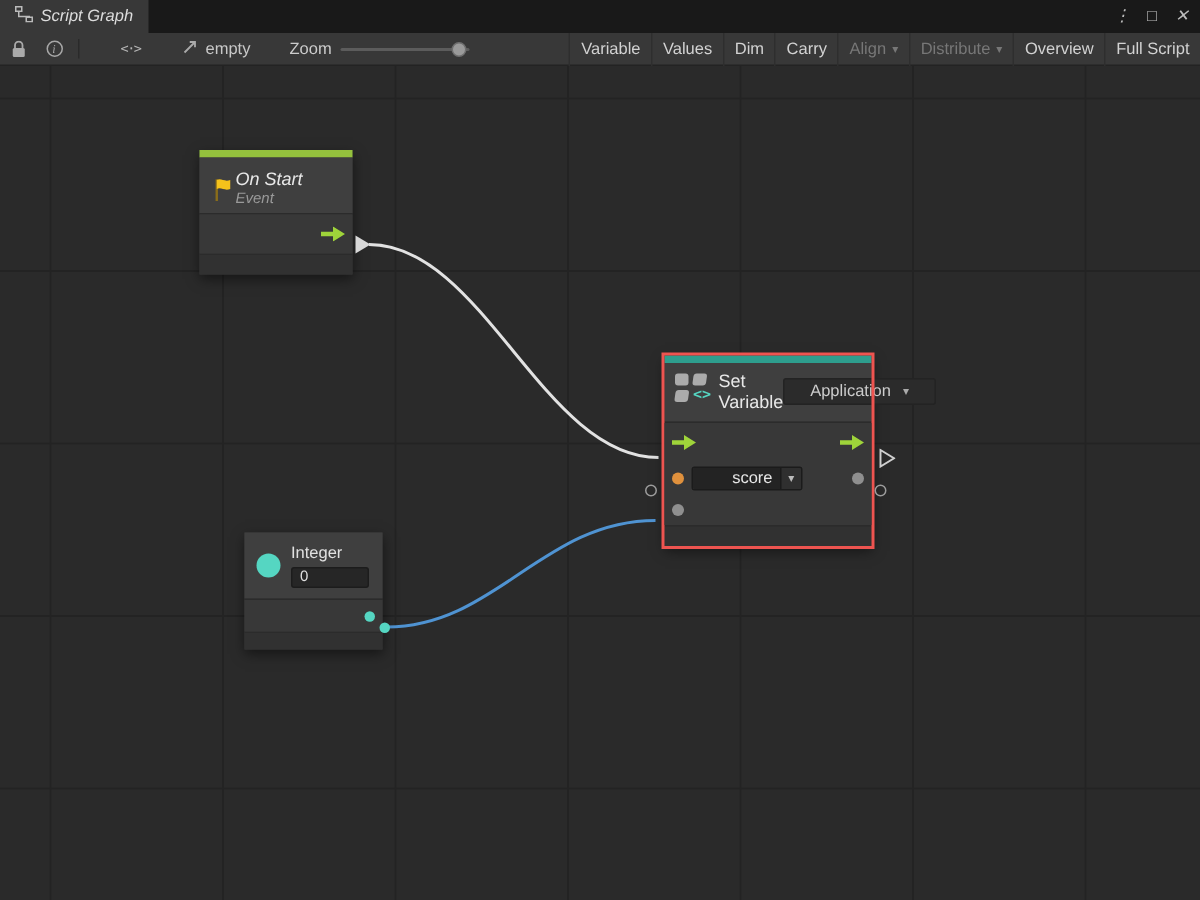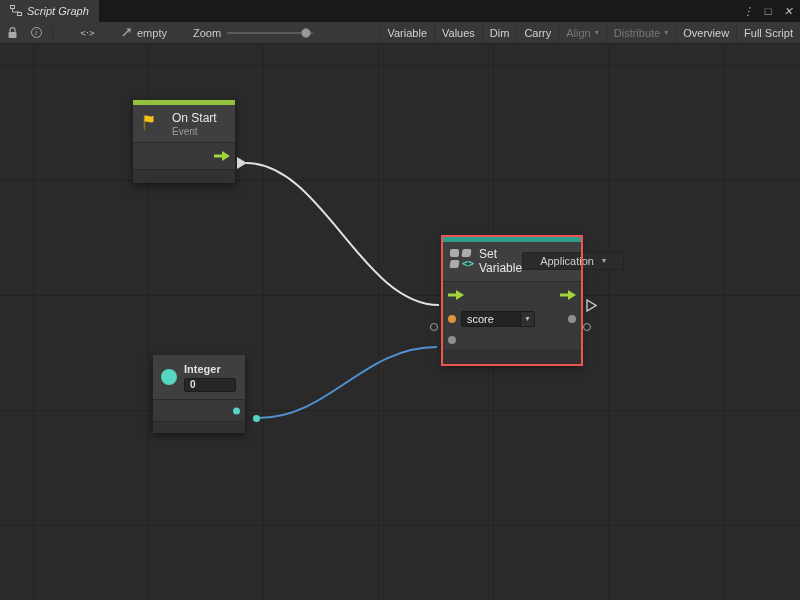--- a/index.html
+++ b/index.html
@@ -74,21 +74,21 @@
   .node-footer { background:#313131; border-top:1px solid #2b2b2b; }
   .dot { width:8px; height:8px; border-radius:50%; position:absolute; top:50%; transform:translateY(-50%); }
   .dot.small { width:7px; height:7px; }
   .dot.gray { background:#8f8f8f; }
   .dot.orange { background:var(--value-port-orange,#e0913d); }
   .dot.teal { background:var(--value-port-teal,#55d6c2); }
   .flow-port { position:absolute; top:50%; transform:translateY(-50%); width:16px; height:10px; }
 
   
   #node-on-start { left:133px; top:56px; width:102px; }
-  #node-on-start .node-header { display:flex; align-items:center; gap:15px; padding:4px 8px; height:37px; }
+  #node-on-start .node-header { display:flex; align-items:flex-end; gap:0; padding:4px 8px; height:37px;font-style:italic; }
   .onstart-title { font-size:12px; color:#e8e8e8; }
   .onstart-sub { font-size:10px; color:#9a9a9a; margin-top:1px; }
   #node-on-start .port-row { height:26px; }
   #node-on-start .node-footer { height:14px; }
 
   
   .tri-solid {
     position:absolute; left:237px; top:113px; width:0; height:0;
     border-left:10px solid #d8d8d8; border-top:6px solid transparent; border-bottom:6px solid transparent;
   }
@@ -102,40 +102,40 @@
   .sv-brackets { color:var(--value-port-teal,#55d6c2); font-weight:bold; font-size:10px; line-height:8px; font-family:"DejaVu Sans Mono",monospace; }
   .sv-head-col { display:flex; flex-direction:row; }
   .sv-title { font-size:12px; color:#e8e8e8; }
   .sv-dropdown {
     margin-top:5px; align-self:flex-start; display:inline-flex; align-items:center; gap:8px;
     background:#2b2b2b; border:1px solid #232323; border-radius:2px; padding:2px 17px;
     color:#cccccc; font-size:11px;
   }
   .sv-dropdown .dd-arrow { color:#aaaaaa; }
   #node-set-variable .row-flow { height:26px; }
-  #node-set-variable .row-value { height:22px; }
+  #node-set-variable .row-value { height:22px;text-align:right; }
   #node-set-variable .row-extra { height:20px; }
   #node-set-variable .node-footer { height:14px; }
   .score-field { display:flex; margin-left:18px; width:74px; height:16px; border:1px solid #1b1b1b; border-radius:2px; overflow:hidden; }
   .score-input {
     flex:1; background:#232323; color:#e6e6e6; padding:1px 5px; font-size:11px; line-height:13px;
   }
   .score-dd {
     width:14px; background:#2f2f2f; border-left:1px solid #1b1b1b;
     display:flex; align-items:center; justify-content:center; color:#bbbbbb; font-size:7px;
   }
 
   
   .ring { position:absolute; width:8px; height:8px; border:1px solid #9c9c9c; border-radius:50%; }
   #sv-ring-left  { left:430px; top:279px; }
   #sv-ring-right { left:583px; top:279px; }
   .tri-hollow { position:absolute; left:586px; top:255px; }
 
   
-  #node-integer { left:153px; top:311px; width:92px;font-weight:bold; }
+  #node-integer { left:163px; top:311px; width:92px; }
   #node-integer .node-header { display:flex; align-items:center; gap:7px; padding:6px 8px; height:44px; }
   .int-circle { width:16px; height:16px; border-radius:50%; background:var(--value-port-teal,#55d6c2); flex:none; }
   .int-col { display:flex; flex-direction:column; }
   .int-title { font-size:11px; color:#e0e0e0; }
   .int-value {
     margin-top:3px; width:52px; height:14px; background:#262626; border:1px solid #1c1c1c;
     border-radius:2px; color:#e0e0e0; font-size:10px; line-height:12px; padding-left:5px;
   }
   #node-integer .port-row { height:21px; }
   #node-integer .node-footer { height:12px; }

